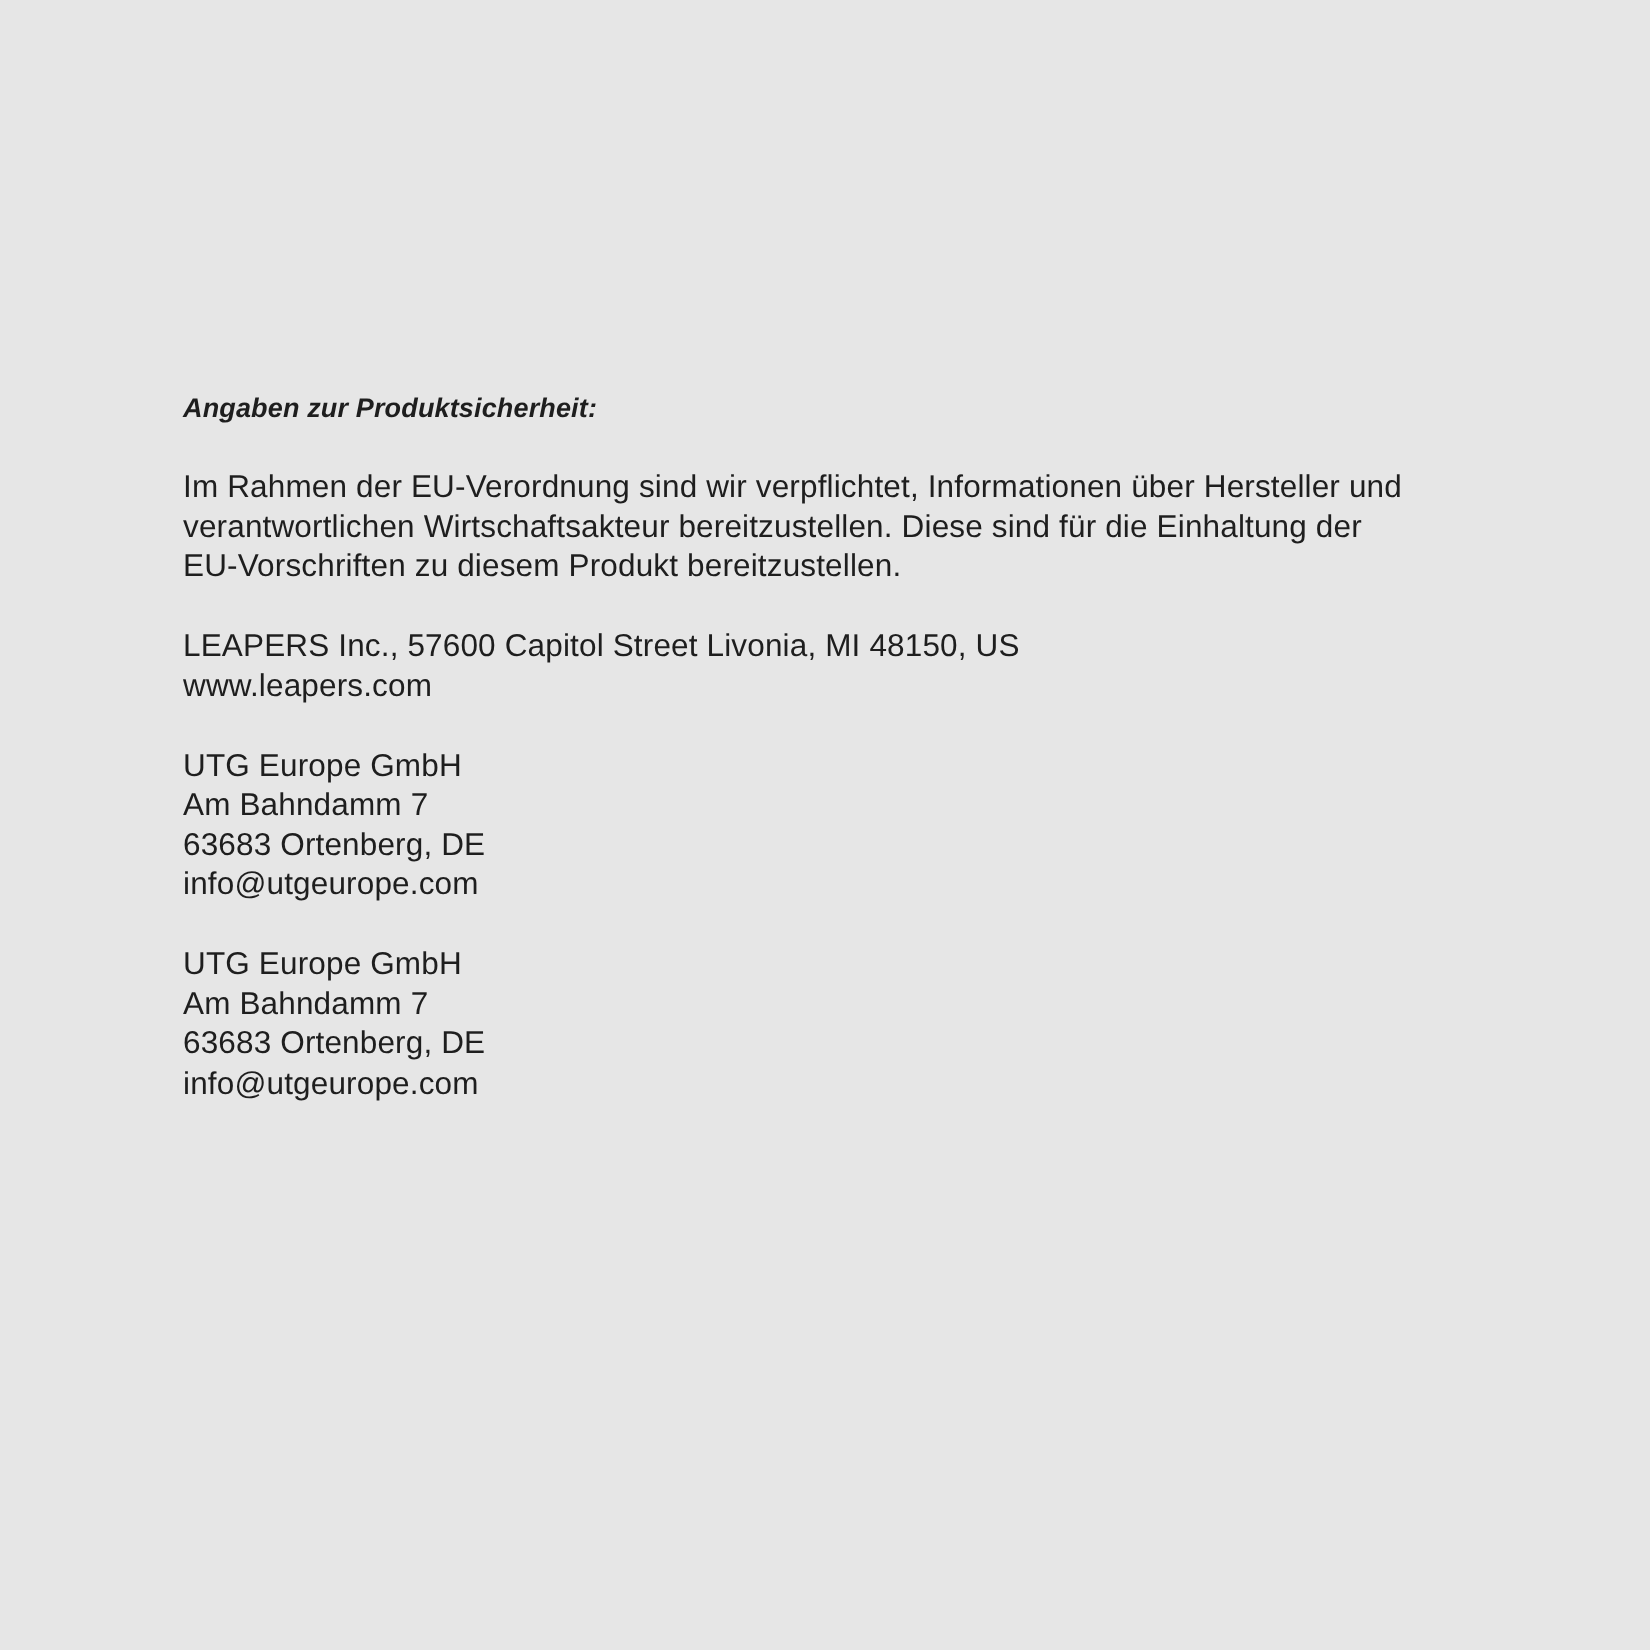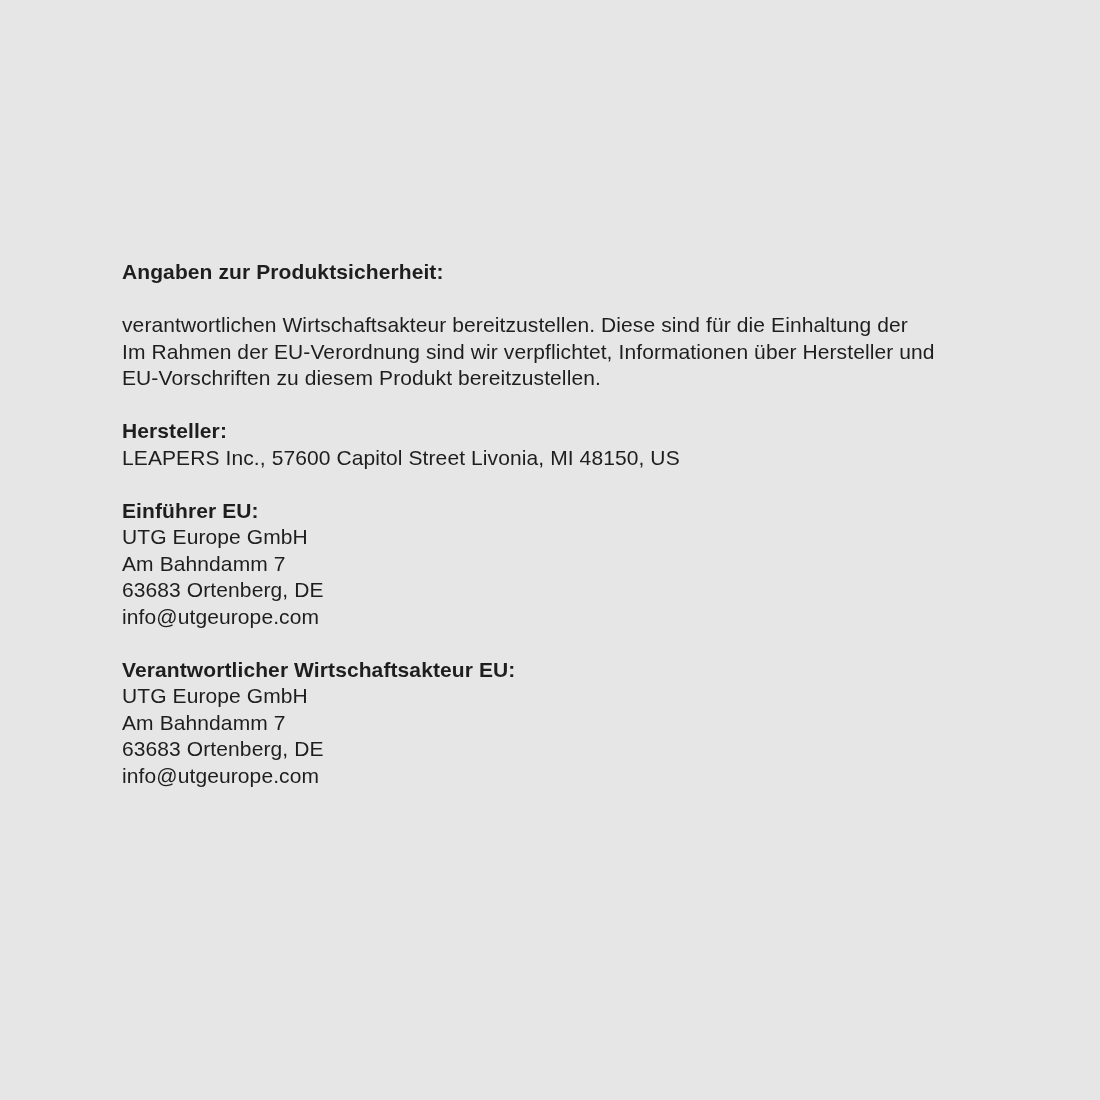--- a/index.html
+++ b/index.html
@@ -23,60 +23,59 @@
     line-height: 26.5px;
     letter-spacing: 0.1px;
   }
   .block {
     margin: 0 0 26.5px 0;
   }
   .block:last-child {
     margin-bottom: 0;
   }
   h1, h2 {
-    font-size: 21px;
+    font-size: 18px;
     line-height: 26.5px;
     font-weight: 700;
     margin: 0;
     padding: 0;
+    font-style: italic;
   }
   .line {
     display: block;
     margin: 0;
   }
 </style>
 </head>
 <body>
 
 <main class="content">
 
   <div class="block">
     <h1>Angaben zur Produktsicherheit:</h1>
   </div>
 
   <div class="block">
+    <span class="line">Im Rahmen der EU-Verordnung sind wir verpflichtet, Informationen über Hersteller und</span>
     <span class="line">verantwortlichen Wirtschaftsakteur bereitzustellen. Diese sind für die Einhaltung der</span>
-    <span class="line">Im Rahmen der EU-Verordnung sind wir verpflichtet, Informationen über Hersteller und</span>
     <span class="line">EU-Vorschriften zu diesem Produkt bereitzustellen.</span>
   </div>
 
   <section class="block">
-    <h2>Hersteller:</h2>
     <span class="line">LEAPERS Inc., 57600 Capitol Street Livonia, MI 48150, US</span>
+    <span class="line">www.leapers.com</span>
   </section>
 
   <section class="block">
-    <h2>Einführer EU:</h2>
     <span class="line">UTG Europe GmbH</span>
     <span class="line">Am Bahndamm 7</span>
     <span class="line">63683 Ortenberg, DE</span>
     <span class="line">info@utgeurope.com</span>
   </section>
 
   <section class="block">
-    <h2>Verantwortlicher Wirtschaftsakteur EU:</h2>
     <span class="line">UTG Europe GmbH</span>
     <span class="line">Am Bahndamm 7</span>
     <span class="line">63683 Ortenberg, DE</span>
     <span class="line">info@utgeurope.com</span>
   </section>
 
 </main>
 
 </body></html>

